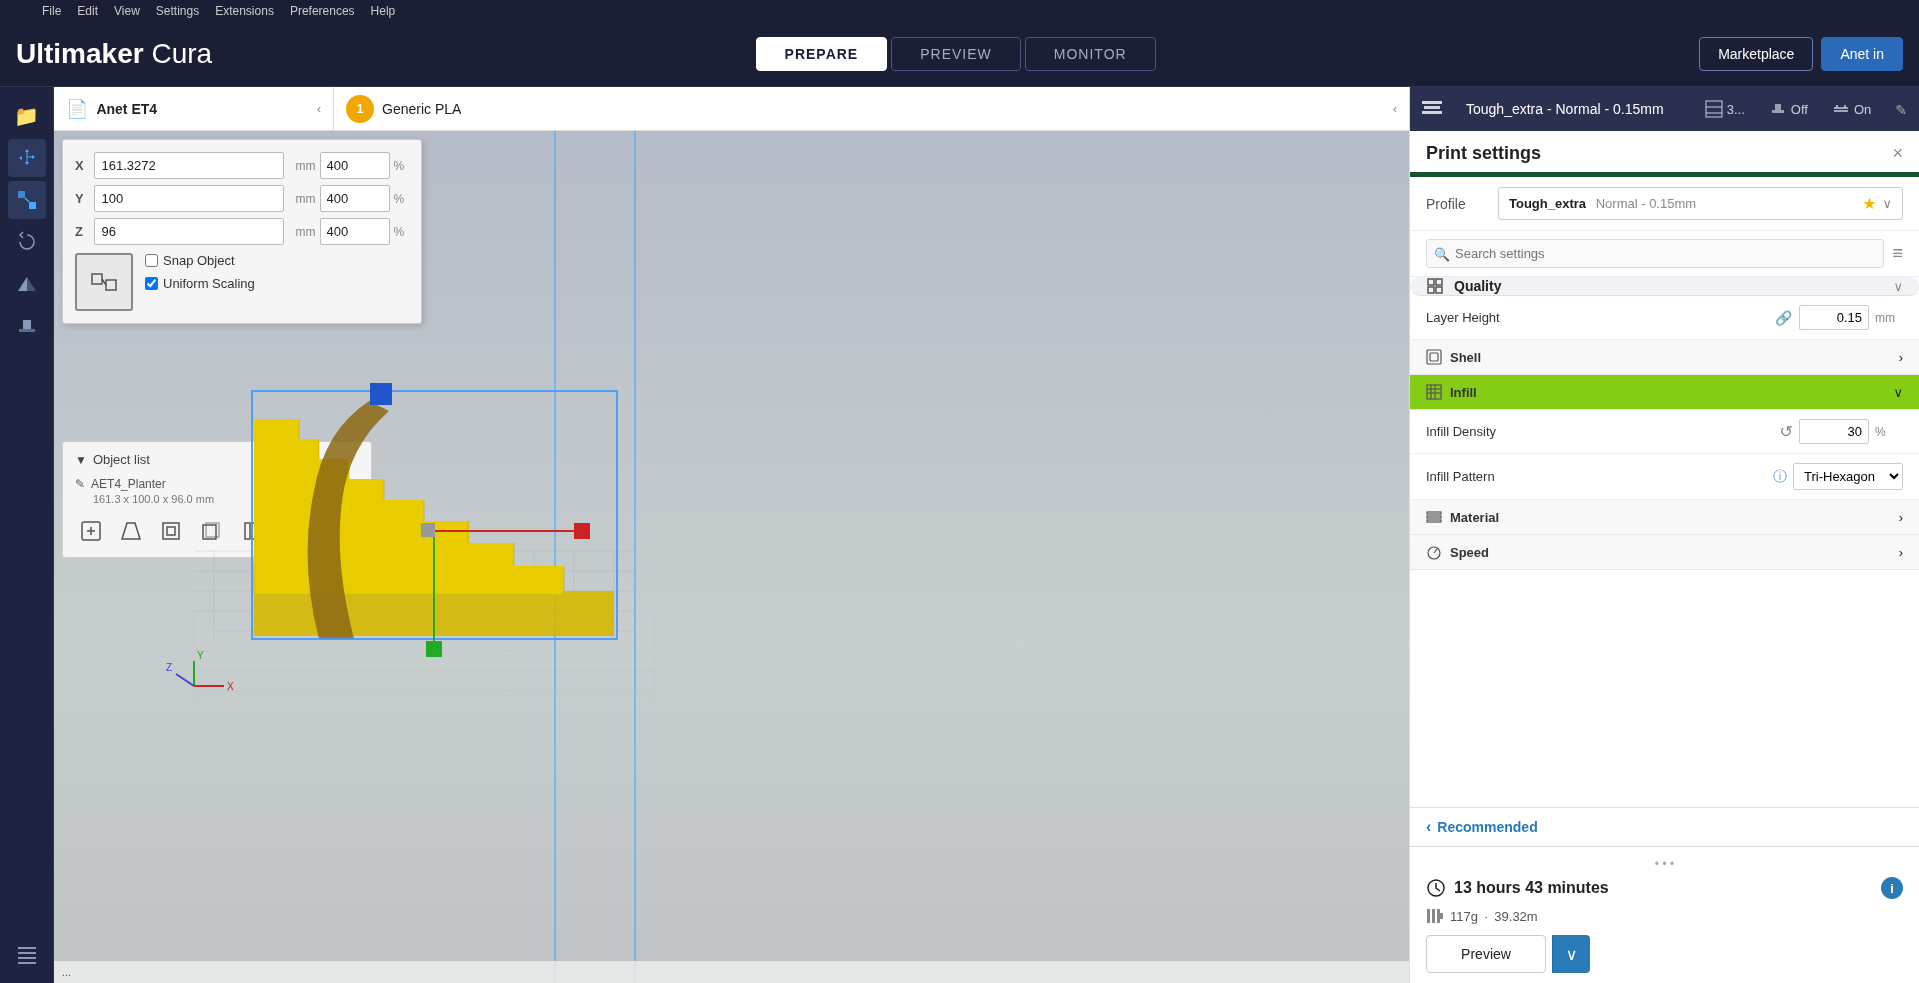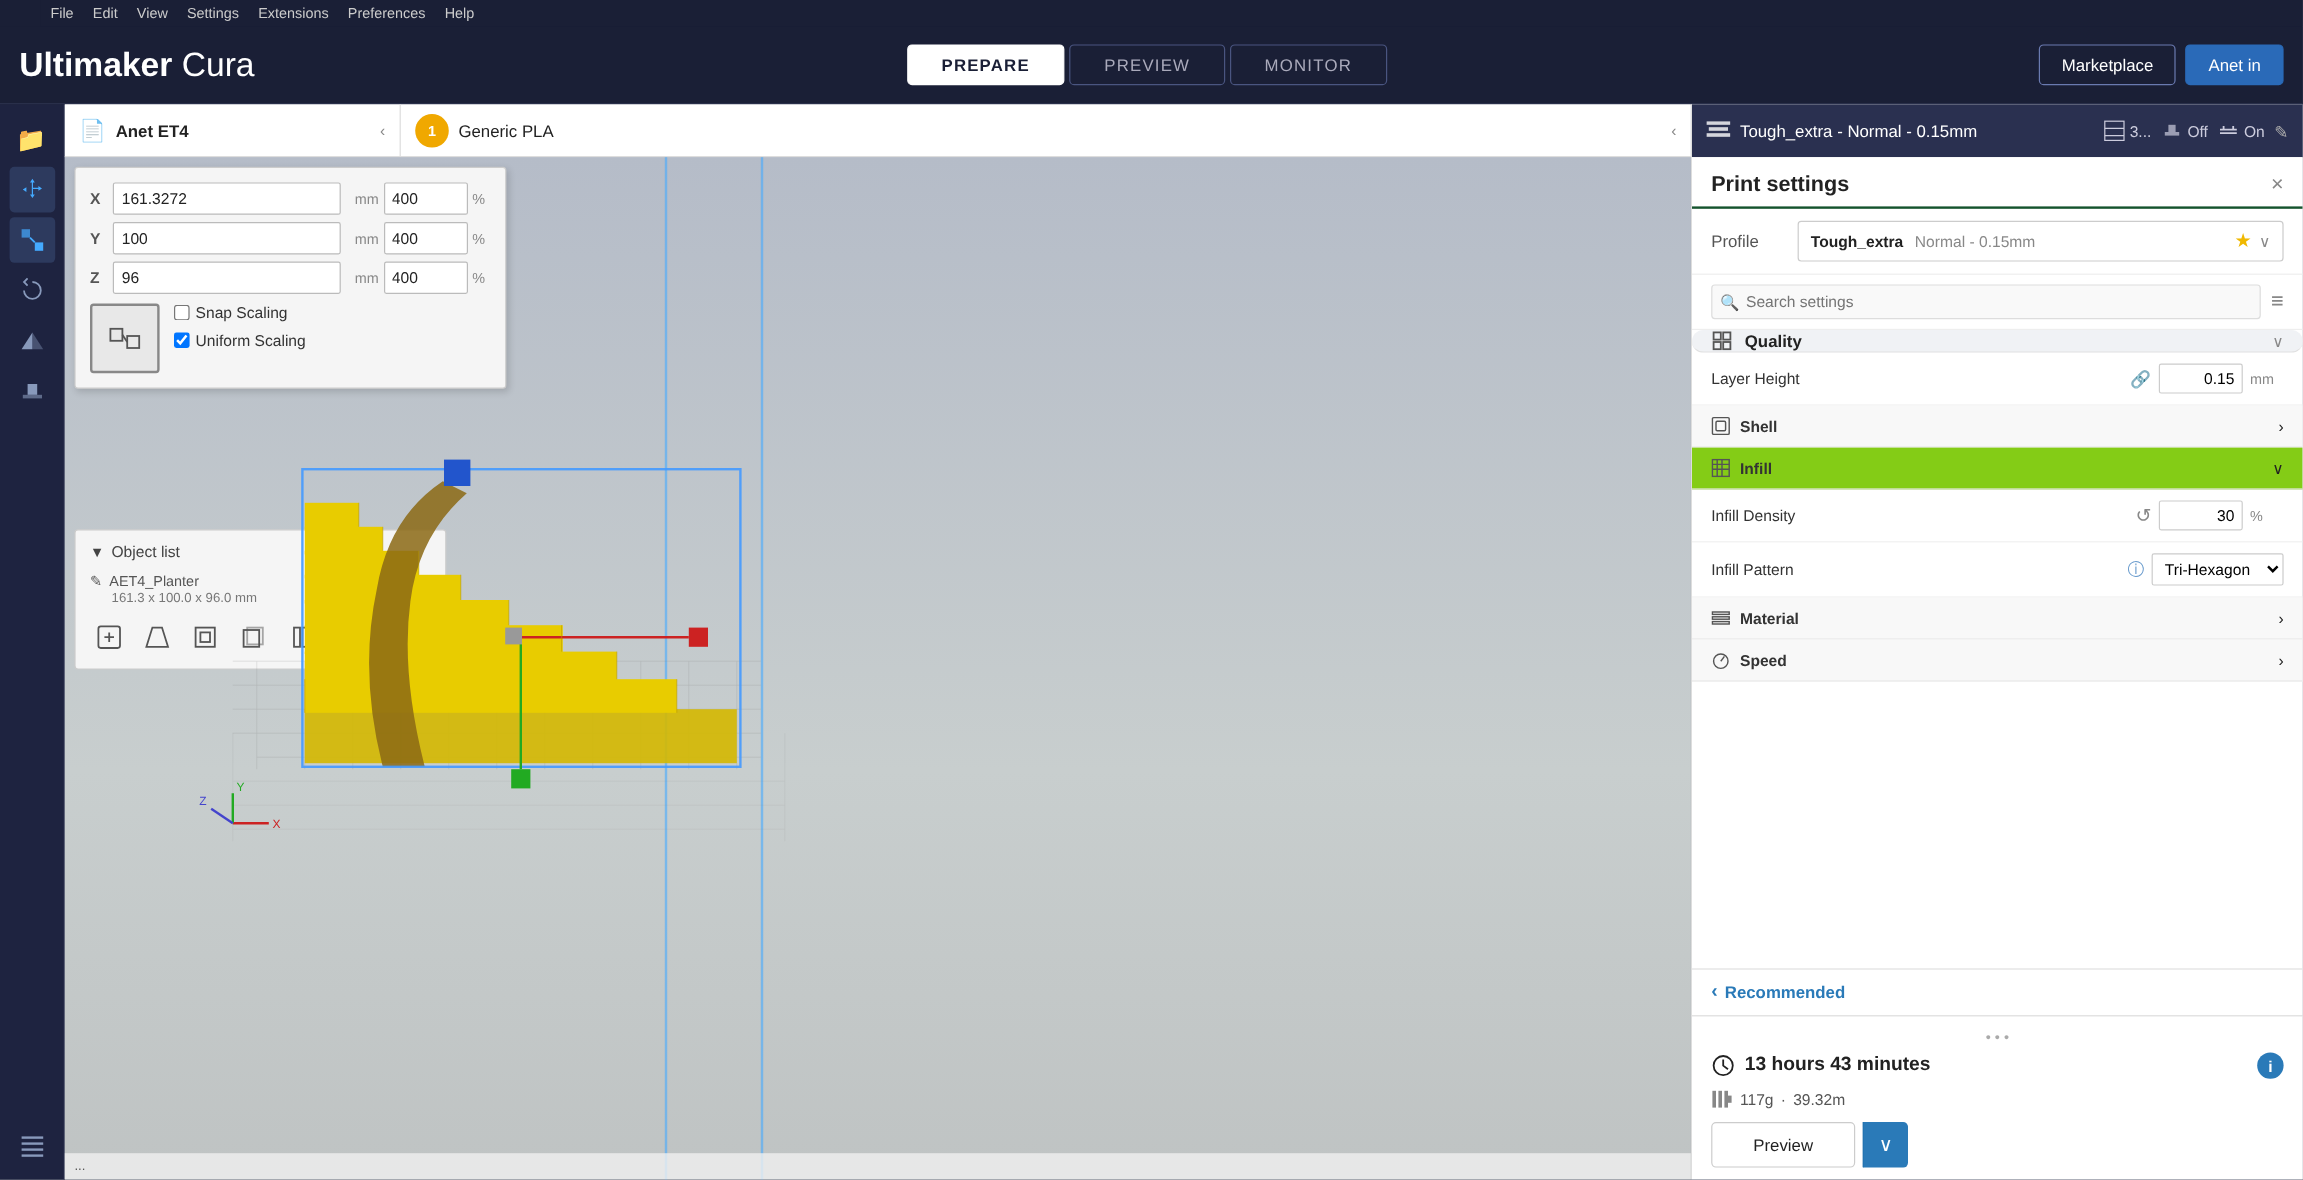--- a/index.html
+++ b/index.html
@@ -41,26 +41,26 @@
     .obj-subitem { font-size: 12px; color: #555; padding: 2px 0; display: flex; align-items: center; gap: 6px; }
     .obj-dims { font-size: 11px; color: #777; margin-left: 18px; }
     .obj-action-btn { width: 32px; height: 32px; display: flex; align-items: center; justify-content: center; cursor: pointer; color: #555; font-size: 16px; }
 
     
     #right-panel { width: 510px; background: #fff; color: #222; display: flex; flex-direction: column; border-left: 1px solid #ddd; }
     .material-badge { width: 28px; height: 28px; background: #f0a800; border-radius: 50%; display: flex; align-items: center; justify-content: center; color: #fff; font-weight: 700; font-size: 12px; }
 
     
     #settings-topbar { background: #2a3050; color: #fff; padding: 0 12px; height: 44px; display: flex; align-items: center; justify-content: space-between; font-size: 14px; }
-    .settings-topbar-items { display: flex; align-items: flex-end; gap: 8px; }
+    .settings-topbar-items { display: flex; align-items: flex-end; gap: 24px; }
     .topbar-item { display: flex; align-items: center; gap: 4px; font-size: 13px; color: #ccd; }
 
     
     #print-settings { background: #fff; flex: 1; display: flex; flex-direction: column; overflow: hidden; }
-    #ps-header { padding: 12px 16px 8px; display: flex; align-items: center; justify-content: space-between; border-bottom: 2px solid #14532d; }
+    #ps-header { padding: 12px 16px 8px; display: flex; align-items: center; justify-content: space-between; border-bottom: 5px solid #14532d; }
     #ps-title { font-size: 18px; font-weight: 600; color: #222; }
     #ps-close { cursor: pointer; color: #888; font-size: 18px; }
 
     
     #profile-row { padding: 10px 16px; display: flex; align-items: center; gap: 12px; border-bottom: 1px solid #eee; }
     #profile-label { font-size: 14px; color: #555; width: 60px; }
     #profile-select { flex: 1; padding: 6px 10px; border: 1px solid #ccc; border-radius: 3px; font-size: 13px; background: #fff; display: flex; align-items: center; justify-content: space-between; cursor: pointer; gap: 32px; }
 
     
     #search-row { padding: 8px 16px; display: flex; align-items: center; gap: 8px; border-bottom: 1px solid #eee; }
@@ -236,21 +236,21 @@
           <div style="width:58px; height:58px; border:2px solid #888; border-radius:3px; display:flex; align-items:center; justify-content:center; background:#e8e8e8;">
             <svg width="32" height="32" viewBox="0 0 32 32" fill="none" stroke="#555" stroke-width="1.5">
               <rect x="4" y="8" width="10" height="10"></rect>
               <rect x="18" y="14" width="10" height="10"></rect>
               <line x1="14" y1="13" x2="18" y2="19" stroke="#555"></line>
             </svg>
           </div>
           <div style="display:flex; flex-direction:column; gap:8px;">
             <label class="checkbox-label">
               <input type="checkbox" style="">
-              <span>Snap Scaling</span>
+              <span>Snap Object</span>
             </label>
             <label class="checkbox-label">
               <input type="checkbox" checked="" style="">
               <span>Uniform Scaling</span>
             </label>
           </div>
         </div>
       </div>
 
       <div style="position:absolute; top:310px; left:8px; background:#f5f5f5; border:1px solid #ccc; border-radius:3px; width:310px; padding:10px 12px;">

